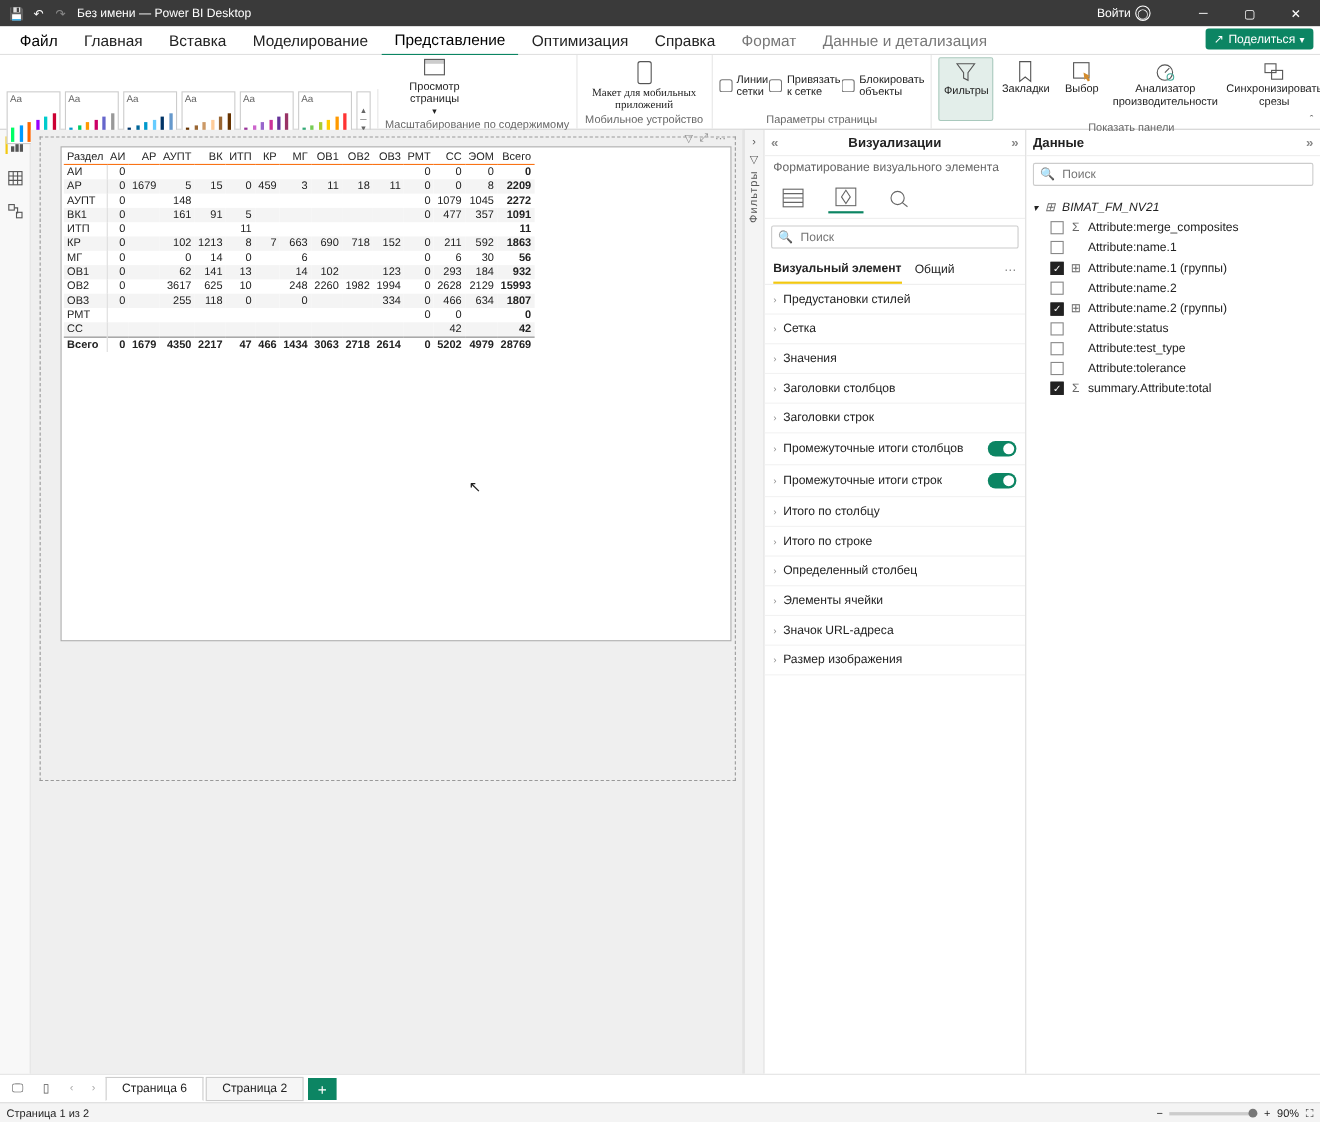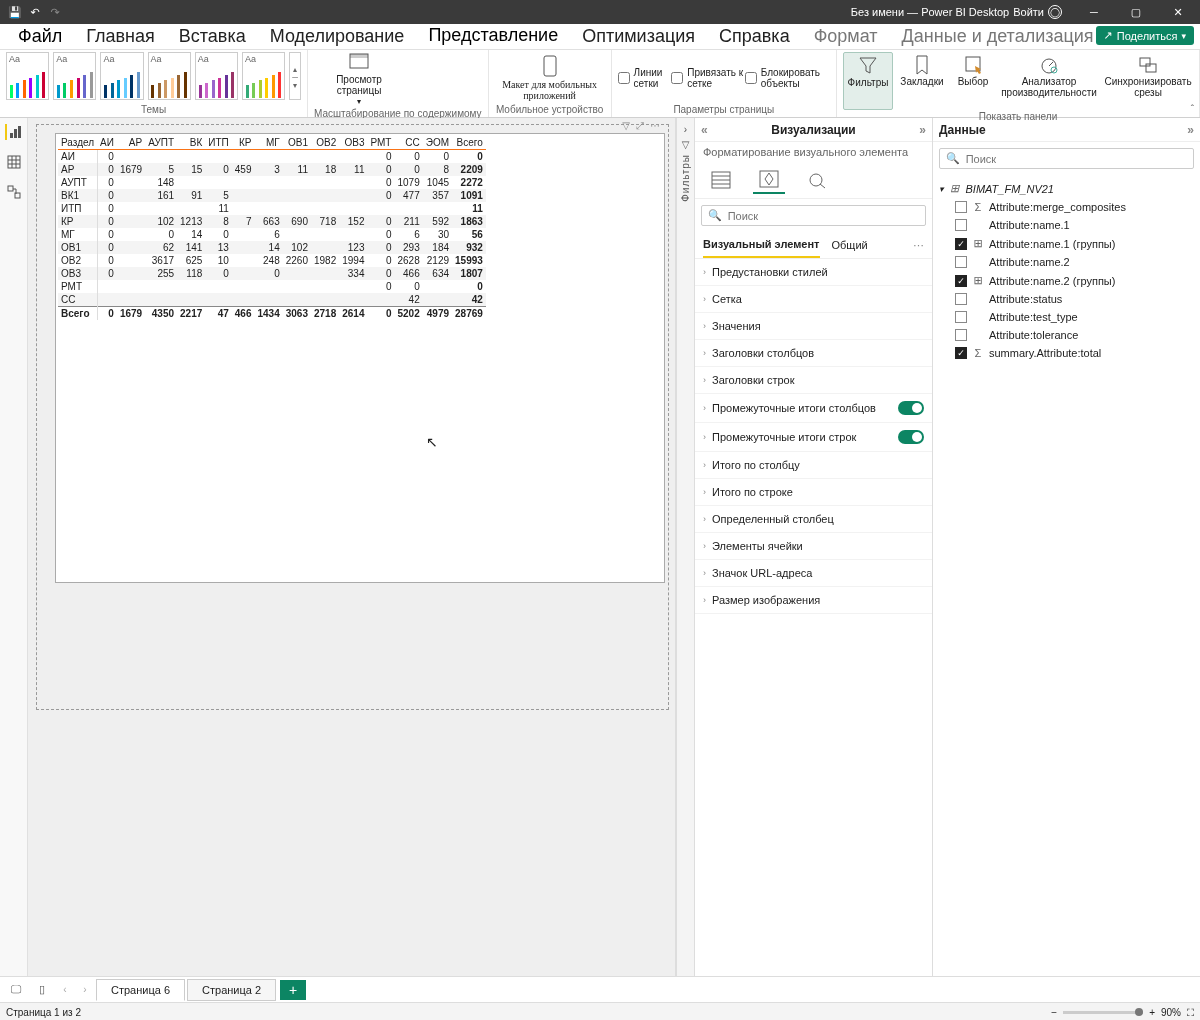--- a/index.html
+++ b/index.html
@@ -2,28 +2,28 @@
 <html><head>
 <meta charset="utf-8">
 <style>
 * { margin: 0; padding: 0; box-sizing: border-box; font-family: "Segoe UI", Arial, sans-serif; }
 body { width: 1200px; height: 1020px; overflow: hidden; background: #f3f3f3; font-size: 11px; color: #222; }
 
 
 .titlebar { height: 24px; background: #3a3a3a; color: #fff; display: flex; align-items: center; font-size: 11px; }
 .titlebar .qat { display: flex; gap: 6px; padding: 0 8px; }
 .titlebar .qat span { width: 14px; text-align: center; cursor: pointer; color: #fff; }
-.titlebar .title { flex: 1; text-align: right; }
+.titlebar .title { flex: 1; text-align: left; }
 .titlebar .right { display: flex; align-items: center; gap: 6px; padding: 0 4px; }
-.titlebar .sign { margin-right: 8px; display:flex; align-items:center; gap:4px; }
+.titlebar .sign { margin-right: 24px; display:flex; align-items:center; gap:4px; }
 .titlebar .winbtn { width: 36px; height: 24px; display: flex; align-items: center; justify-content: center; cursor: pointer; }
 
 
 .ribbon-tabs { height: 26px; background: #fff; border-bottom: 1px solid #e0e0e0; display: flex; align-items: center; padding-left: 6px; position:relative; }
-.ribbon-tabs .tab { padding: 5px 12px; font-size: 18px; cursor: pointer; }
+.ribbon-tabs .tab { padding: 5px 12px; font-size: 14px; cursor: pointer; }
 .ribbon-tabs .tab.file { color: #000; font-weight: normal; }
 .ribbon-tabs .tab.active { border-bottom: 2px solid #0c8563; color: #000; }
 .share-btn { position:absolute; right:6px; top:2px; background:#0c8563; color:#fff; border-radius:3px; padding:3px 8px; font-size:11px; display:flex; align-items:center; gap:4px; cursor:pointer; }
 
 
 .ribbon-body { height: 68px; background: #fff; border-bottom: 1px solid #d0d0d0; display: flex; position:relative; }
 .rgroup { border-right: 1px solid #e6e6e6; padding: 2px 6px; display: flex; flex-direction: column; justify-content: space-between; }
 .rgroup .controls-row { display:flex; gap:4px; }
 .theme-thumb { width:52px; height:48px; border:1px solid #ccc; display:flex; flex-direction:column; cursor:pointer; background:#fff; }
 .theme-thumb .aa { font-size:9px; padding:1px 2px; color:#666; }
@@ -138,21 +138,21 @@
   <div class="tab" style="color:#777;">Формат</div>
   <div class="tab" style="color:#777;">Данные и детализация</div>
   <div class="share-btn">
       <span>↗</span>
       <span>Поделиться</span>
       <span style="font-size:9px;">▾</span>
     </div>
 </div>
 
 <div class="ribbon-body">
-  <div class="rgroup" style="width:308px;">
+  <div class="rgroup" style="width:344px;margin-top:31px;">
     <div class="controls-row" id="theme-row">
         <div class="theme-thumb">
           <div class="aa">Aa</div>
           <div class="bars">
             <span style="background:#0f6;height:40%"></span>
             <span style="background:#09f;height:48%"></span>
             <span style="background:#f60;height:56%"></span>
             <span style="background:#90f;height:64%"></span>
             <span style="background:#0cc;height:72%"></span>
             <span style="background:#c03;height:80%"></span>

